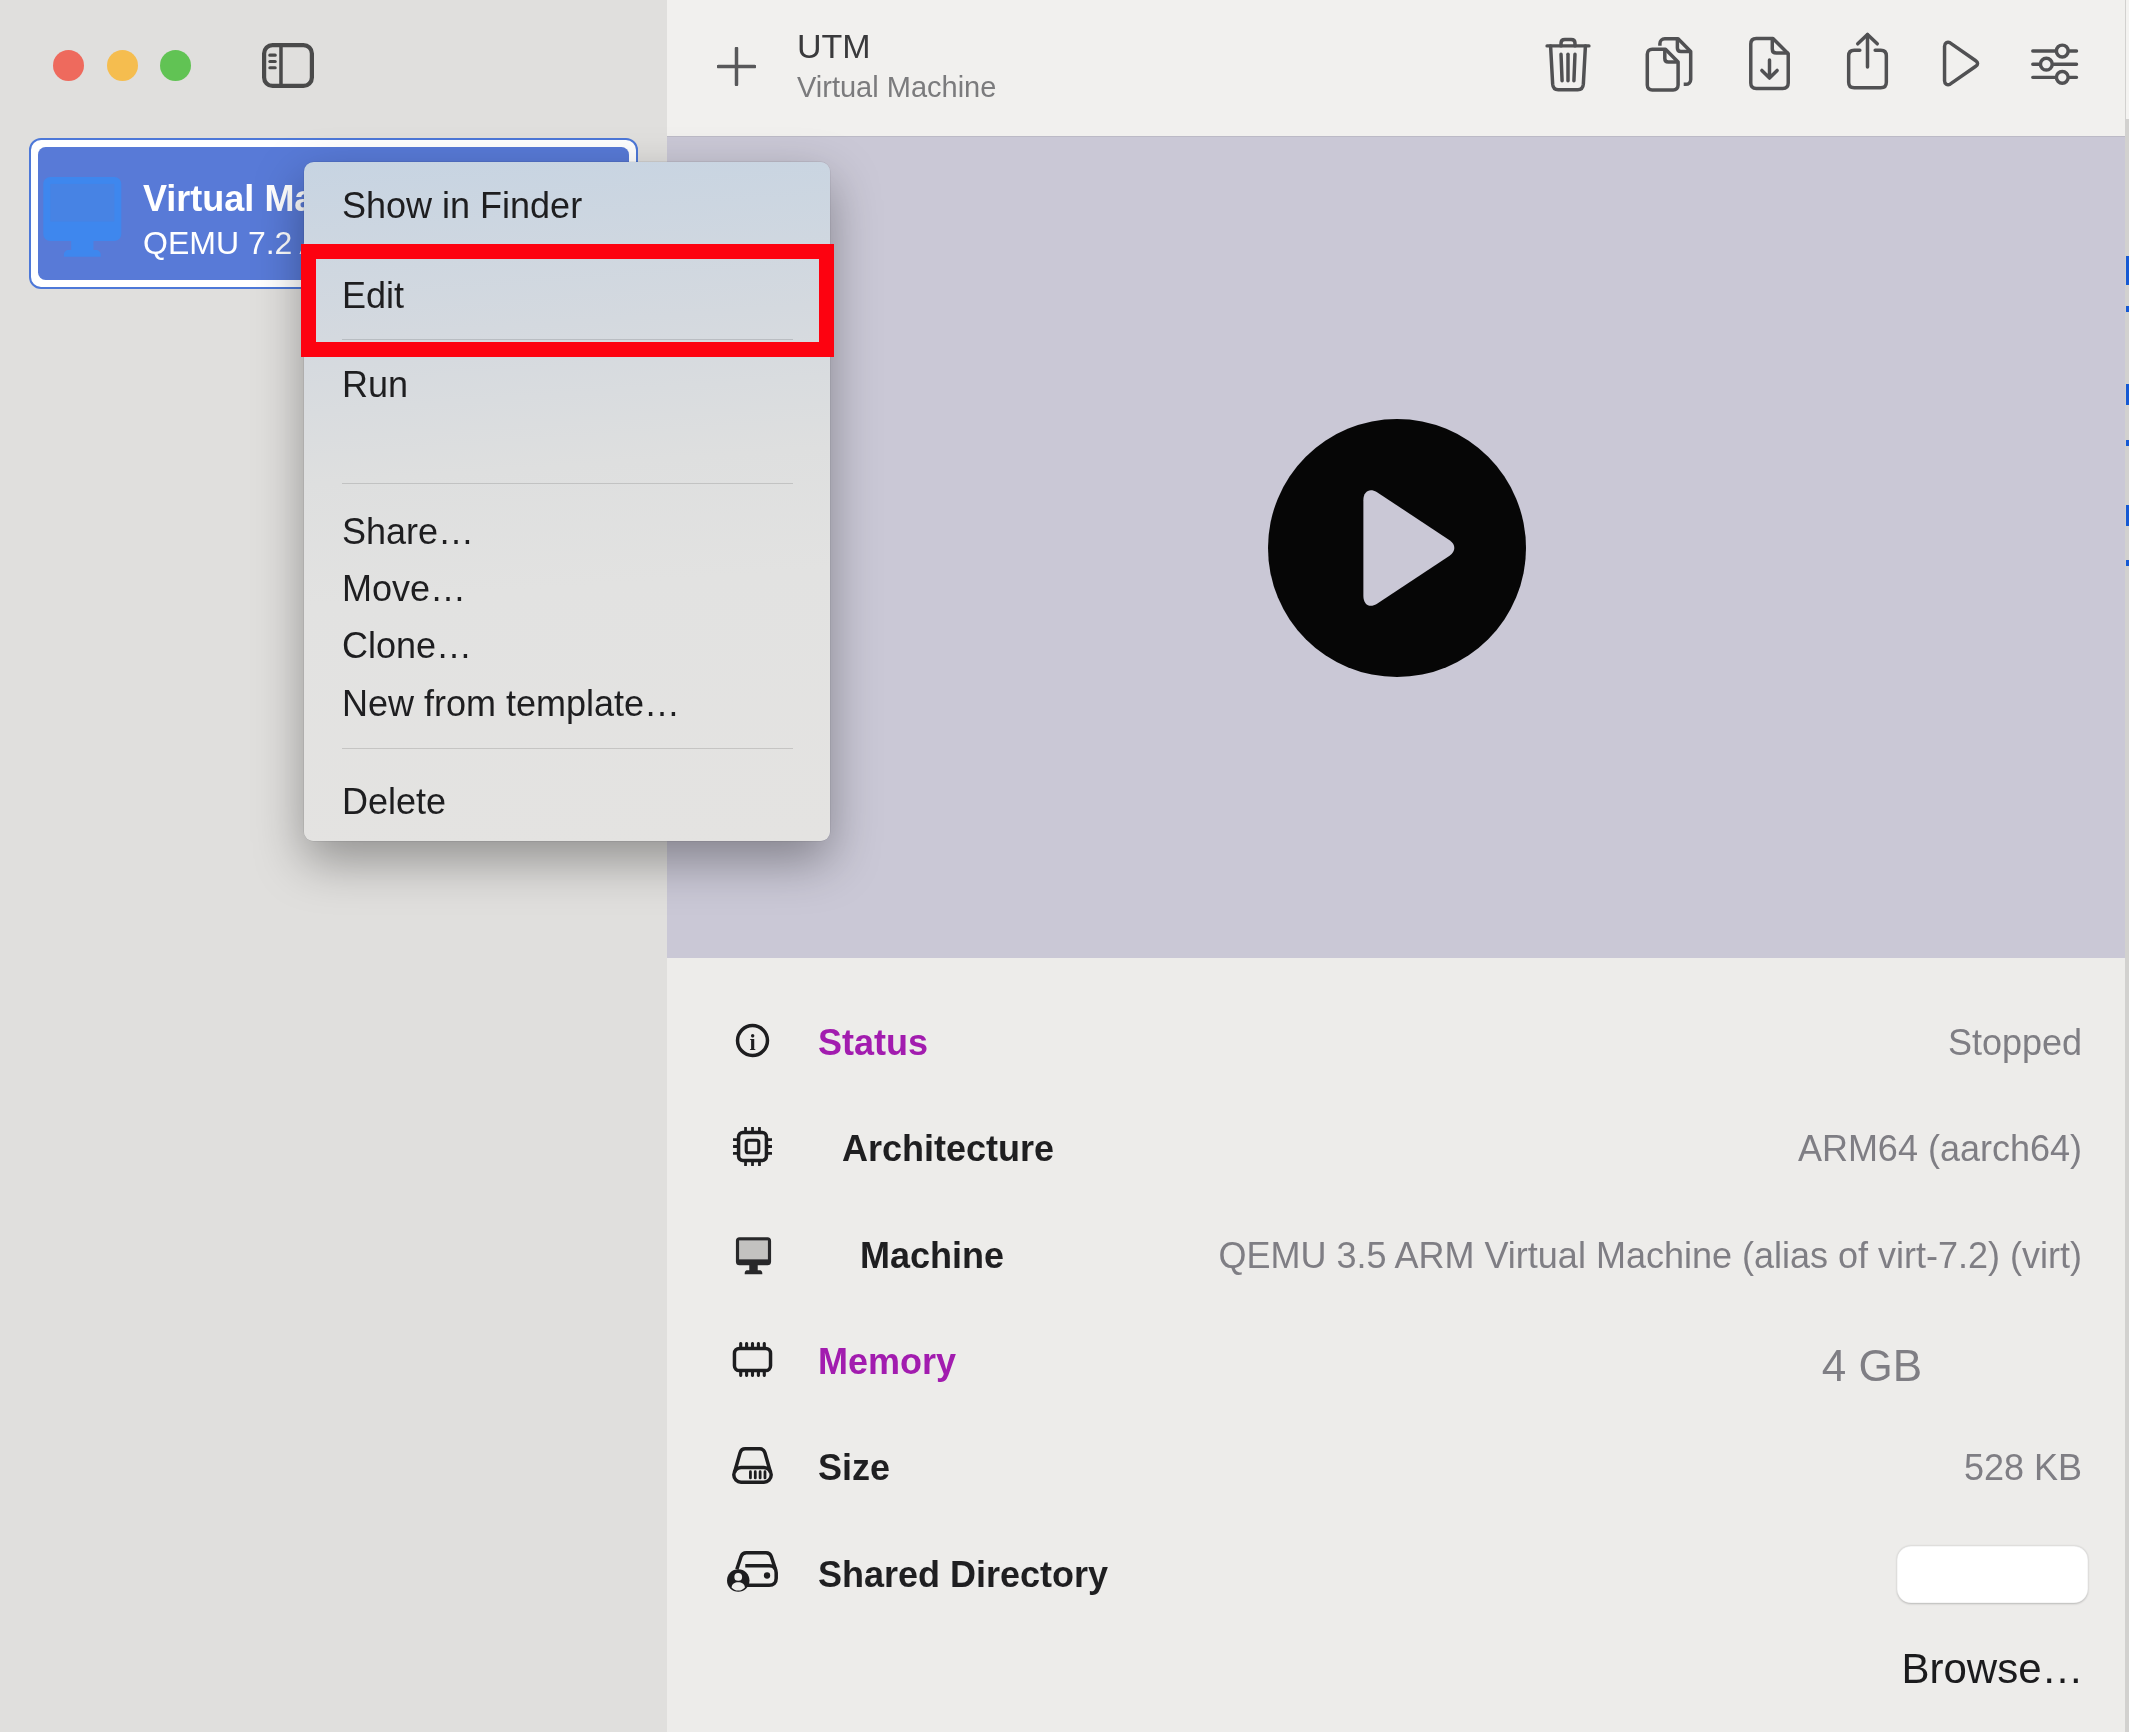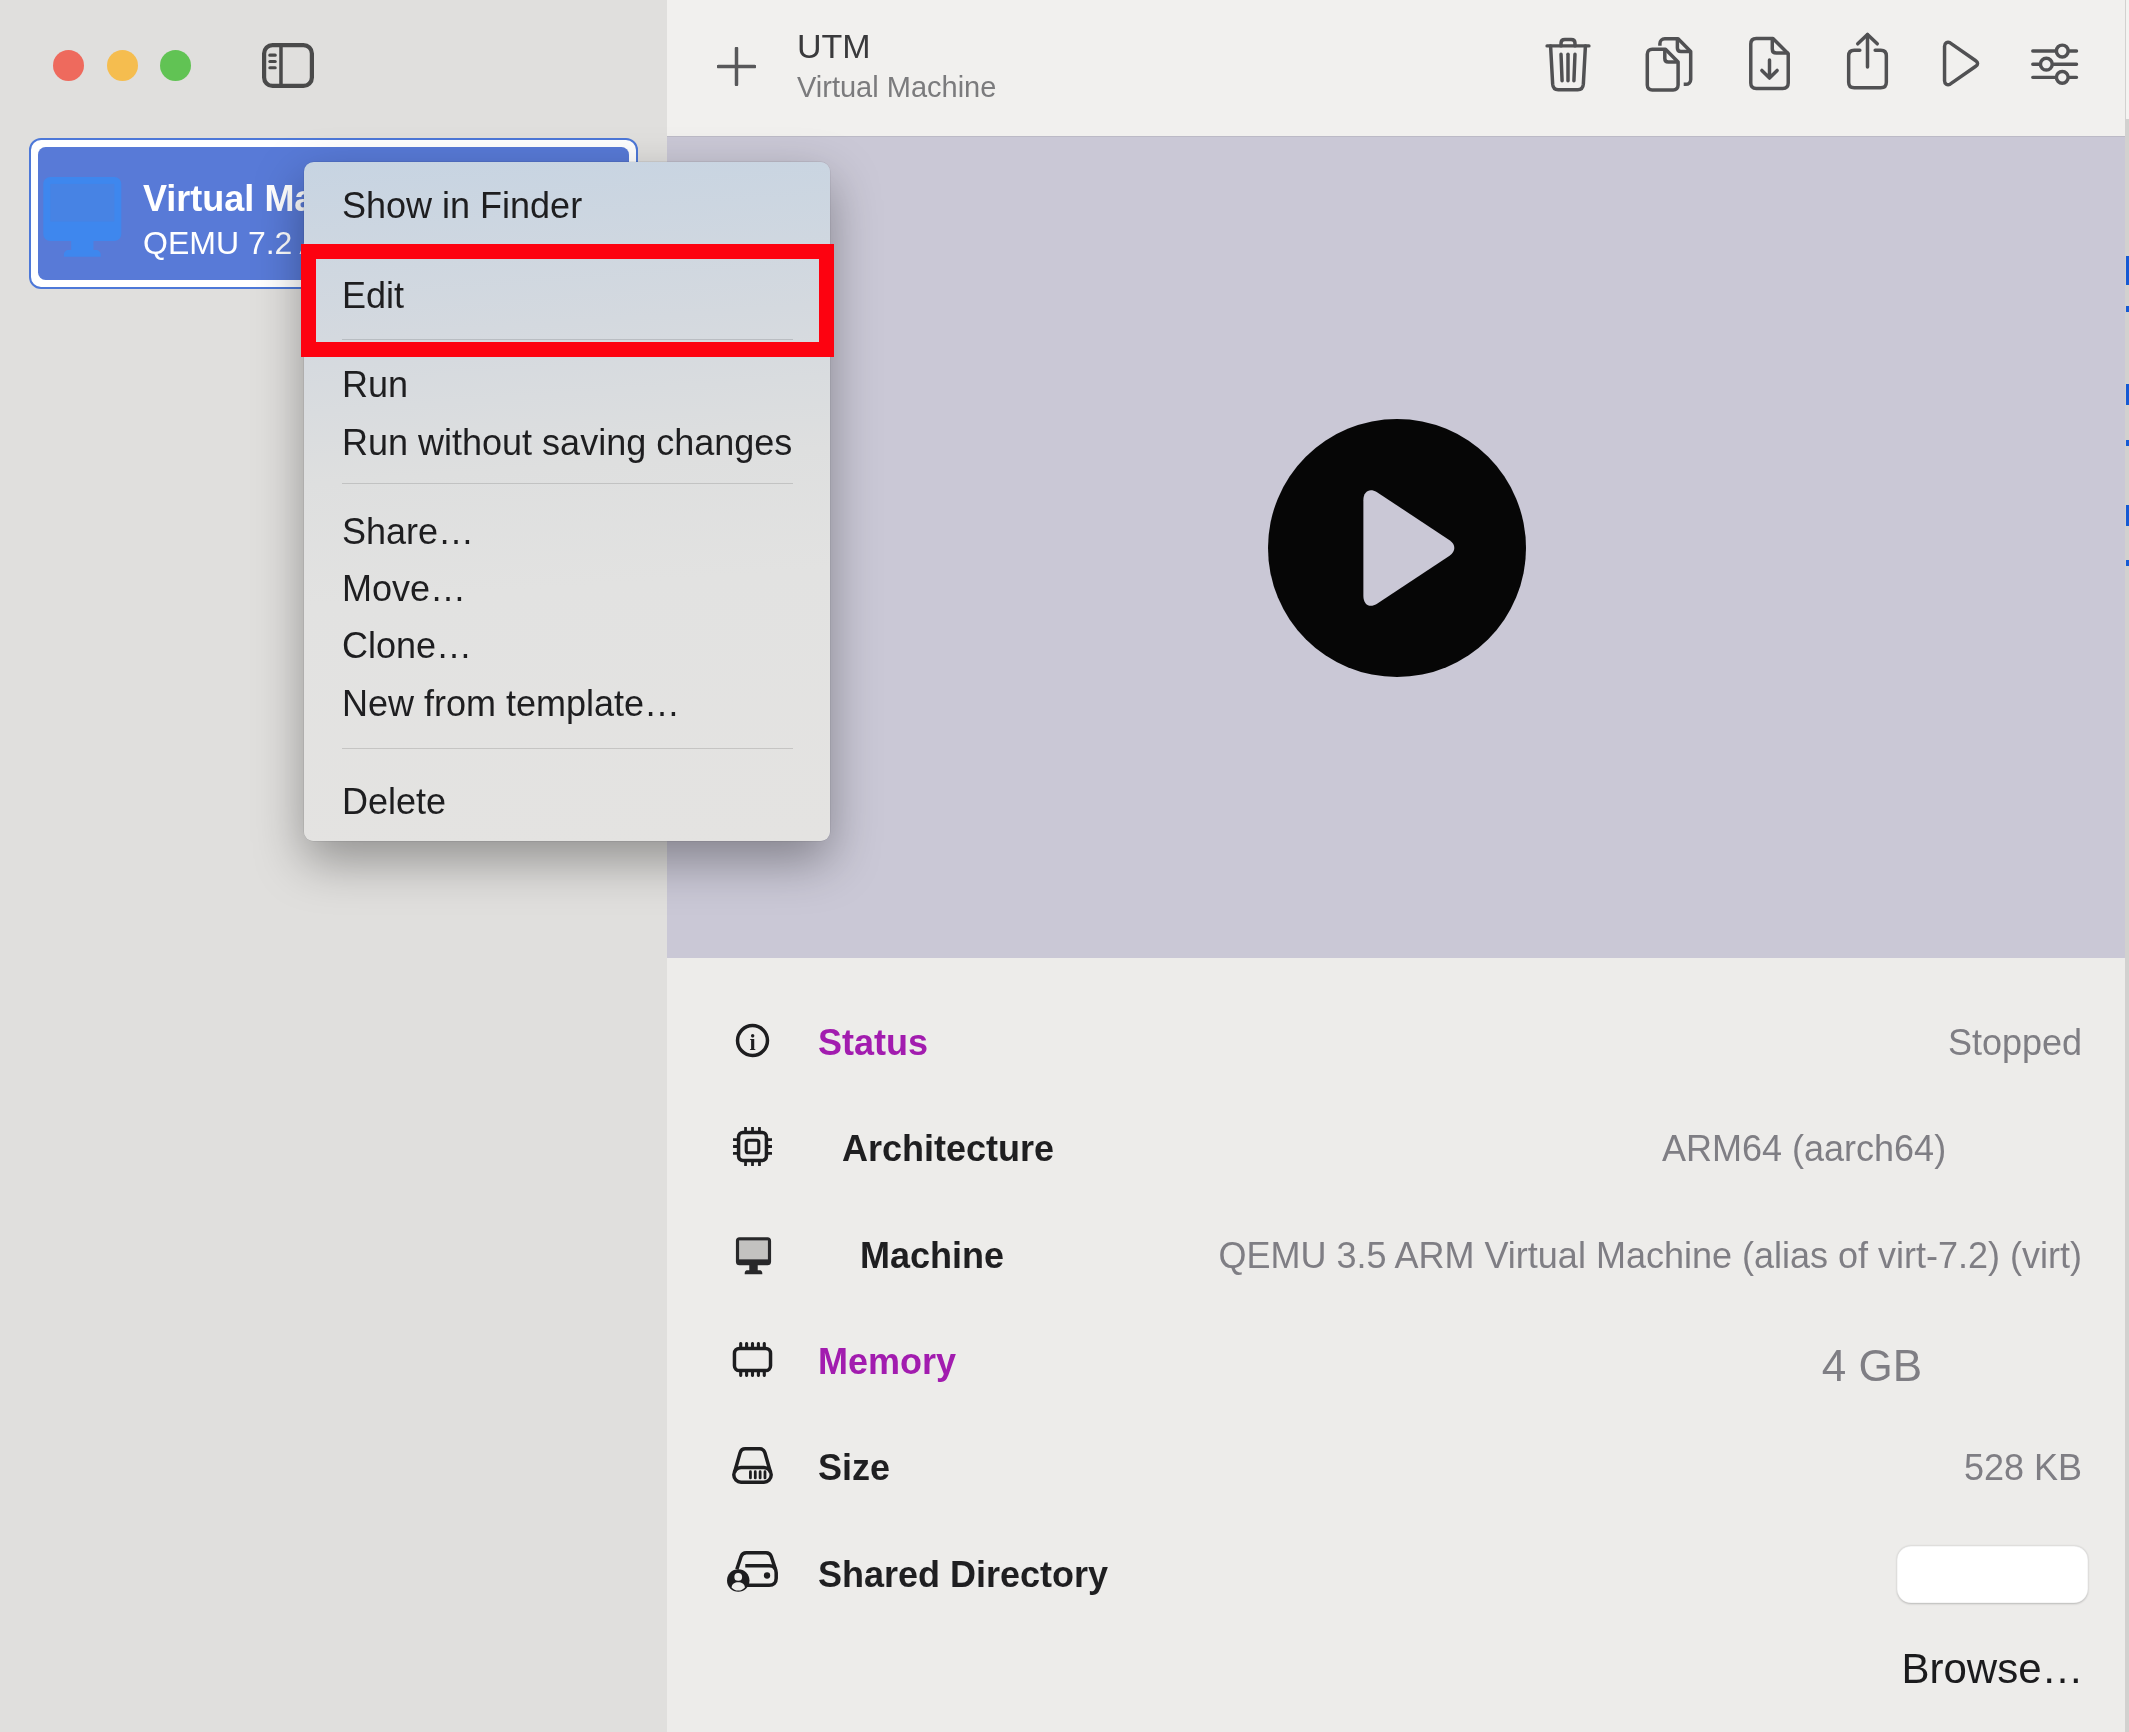--- a/index.html
+++ b/index.html
@@ -105,21 +105,21 @@
     <rect x="19" y="19" width="18" height="18" rx="3" stroke-width="4.5"></rect>
     <g stroke-width="4" stroke-linecap="round">
       <path d="M18 6 V1 M28 6 V1 M38 6 V1"></path>
       <path d="M18 55 V50 M28 55 V50 M38 55 V50"></path>
       <path d="M6 18 H1 M6 28 H1 M6 38 H1"></path>
       <path d="M55 18 H50 M55 28 H50 M55 38 H50"></path>
     </g>
   </g>
 </svg>
 <div class="abs" style="left:818px;top:1128px;font-size:36px;font-weight:bold;color:#1f1f21;margin-left:24px;">Architecture</div>
-<div class="abs" style="left:1662px;top:1128px;width:420px;font-size:36px;color:#7f7e84;">ARM64 (aarch64)</div>
+<div class="abs" style="left:1662px;top:1128px;width:420px;font-size:36px;color:#7f7e84;text-align:right;">ARM64 (aarch64)</div>
 
 <svg class="abs" style="left:731px;top:1235px;" width="45" height="41" viewBox="0 0 64 58">
   <path d="M7 8 C7 4.7 9 3 12 3 H52 C55 3 57 4.7 57 8 V38 C57 41.3 55 43 52 43 H38 V50 H40.5 C43 50 44.5 51.5 44.5 54 V55.5 H19.5 V54 C19.5 51.5 21 50 23.5 50 H26 V43 H12 C9 43 7 41.3 7 38 Z" fill="#28282a"></path>
   <rect x="11.5" y="7.5" width="41" height="27" fill="#c3c2c0"></rect>
 </svg>
 <div class="abs" style="left:860px;top:1235px;font-size:36px;font-weight:bold;color:#1f1f21;">Machine</div>
 <div class="abs" style="left:1120px;top:1235px;width:962px;font-size:36px;color:#7f7e84;text-align:right;">QEMU 3.5 ARM Virtual Machine (alias of virt-7.2) (virt)</div>
 
 <svg class="abs" style="left:731px;top:1342px;" width="43" height="35" viewBox="0 0 62 50">
   <g fill="none" stroke="#1d1d1f">
@@ -172,21 +172,20 @@
   </div>
 </div>
 
 <div class="abs" style="left:304px;top:162px;width:526px;height:679px;border-radius:9.8px;
      background:linear-gradient(176deg,#c7d4e2 0%,#d4d9df 25%,#dedfdf 45%,#e2e2e1 62%,#e4e3e1 100%);
      box-shadow:0 19.6px 49px rgba(0,0,0,0.35), 0 0 0 0.7px rgba(0,0,0,0.08);">
   <div class="abs" style="left:38px;top:23px;font-size:36px;color:#1e1e20;">Show in Finder</div>
   <div class="abs" style="left:38px;top:113px;font-size:36px;color:#1e1e20;">Edit</div>
   <div class="abs" style="left:38px;top:177px;width:451px;height:1.4px;background:rgba(0,0,0,0.13);"></div>
   <div class="abs" style="left:38px;top:202px;font-size:36px;color:#1e1e20;">Run</div>
-  <div class="abs" style="left:38px;top:260px;font-size:36px;color:#1e1e20;">Run without saving changes</div>
   <div class="abs" style="left:38px;top:321px;width:451px;height:1.4px;background:rgba(0,0,0,0.13);"></div>
   <div class="abs" style="left:38px;top:349px;font-size:36px;color:#1e1e20;">Share…</div>
   <div class="abs" style="left:38px;top:406px;font-size:36px;color:#1e1e20;">Move…</div>
   <div class="abs" style="left:38px;top:463px;font-size:36px;color:#1e1e20;">Clone…</div>
   <div class="abs" style="left:38px;top:521px;font-size:36px;color:#1e1e20;">New from template…</div>
   <div class="abs" style="left:38px;top:586px;width:451px;height:1.4px;background:rgba(0,0,0,0.13);"></div>
   <div class="abs" style="left:38px;top:619px;font-size:36px;color:#1e1e20;">Delete</div>
 </div>
 
 <div class="abs" style="left:301px;top:244px;width:533px;height:113px;border:15.4px solid #fd0210;box-sizing:border-box;"></div>

